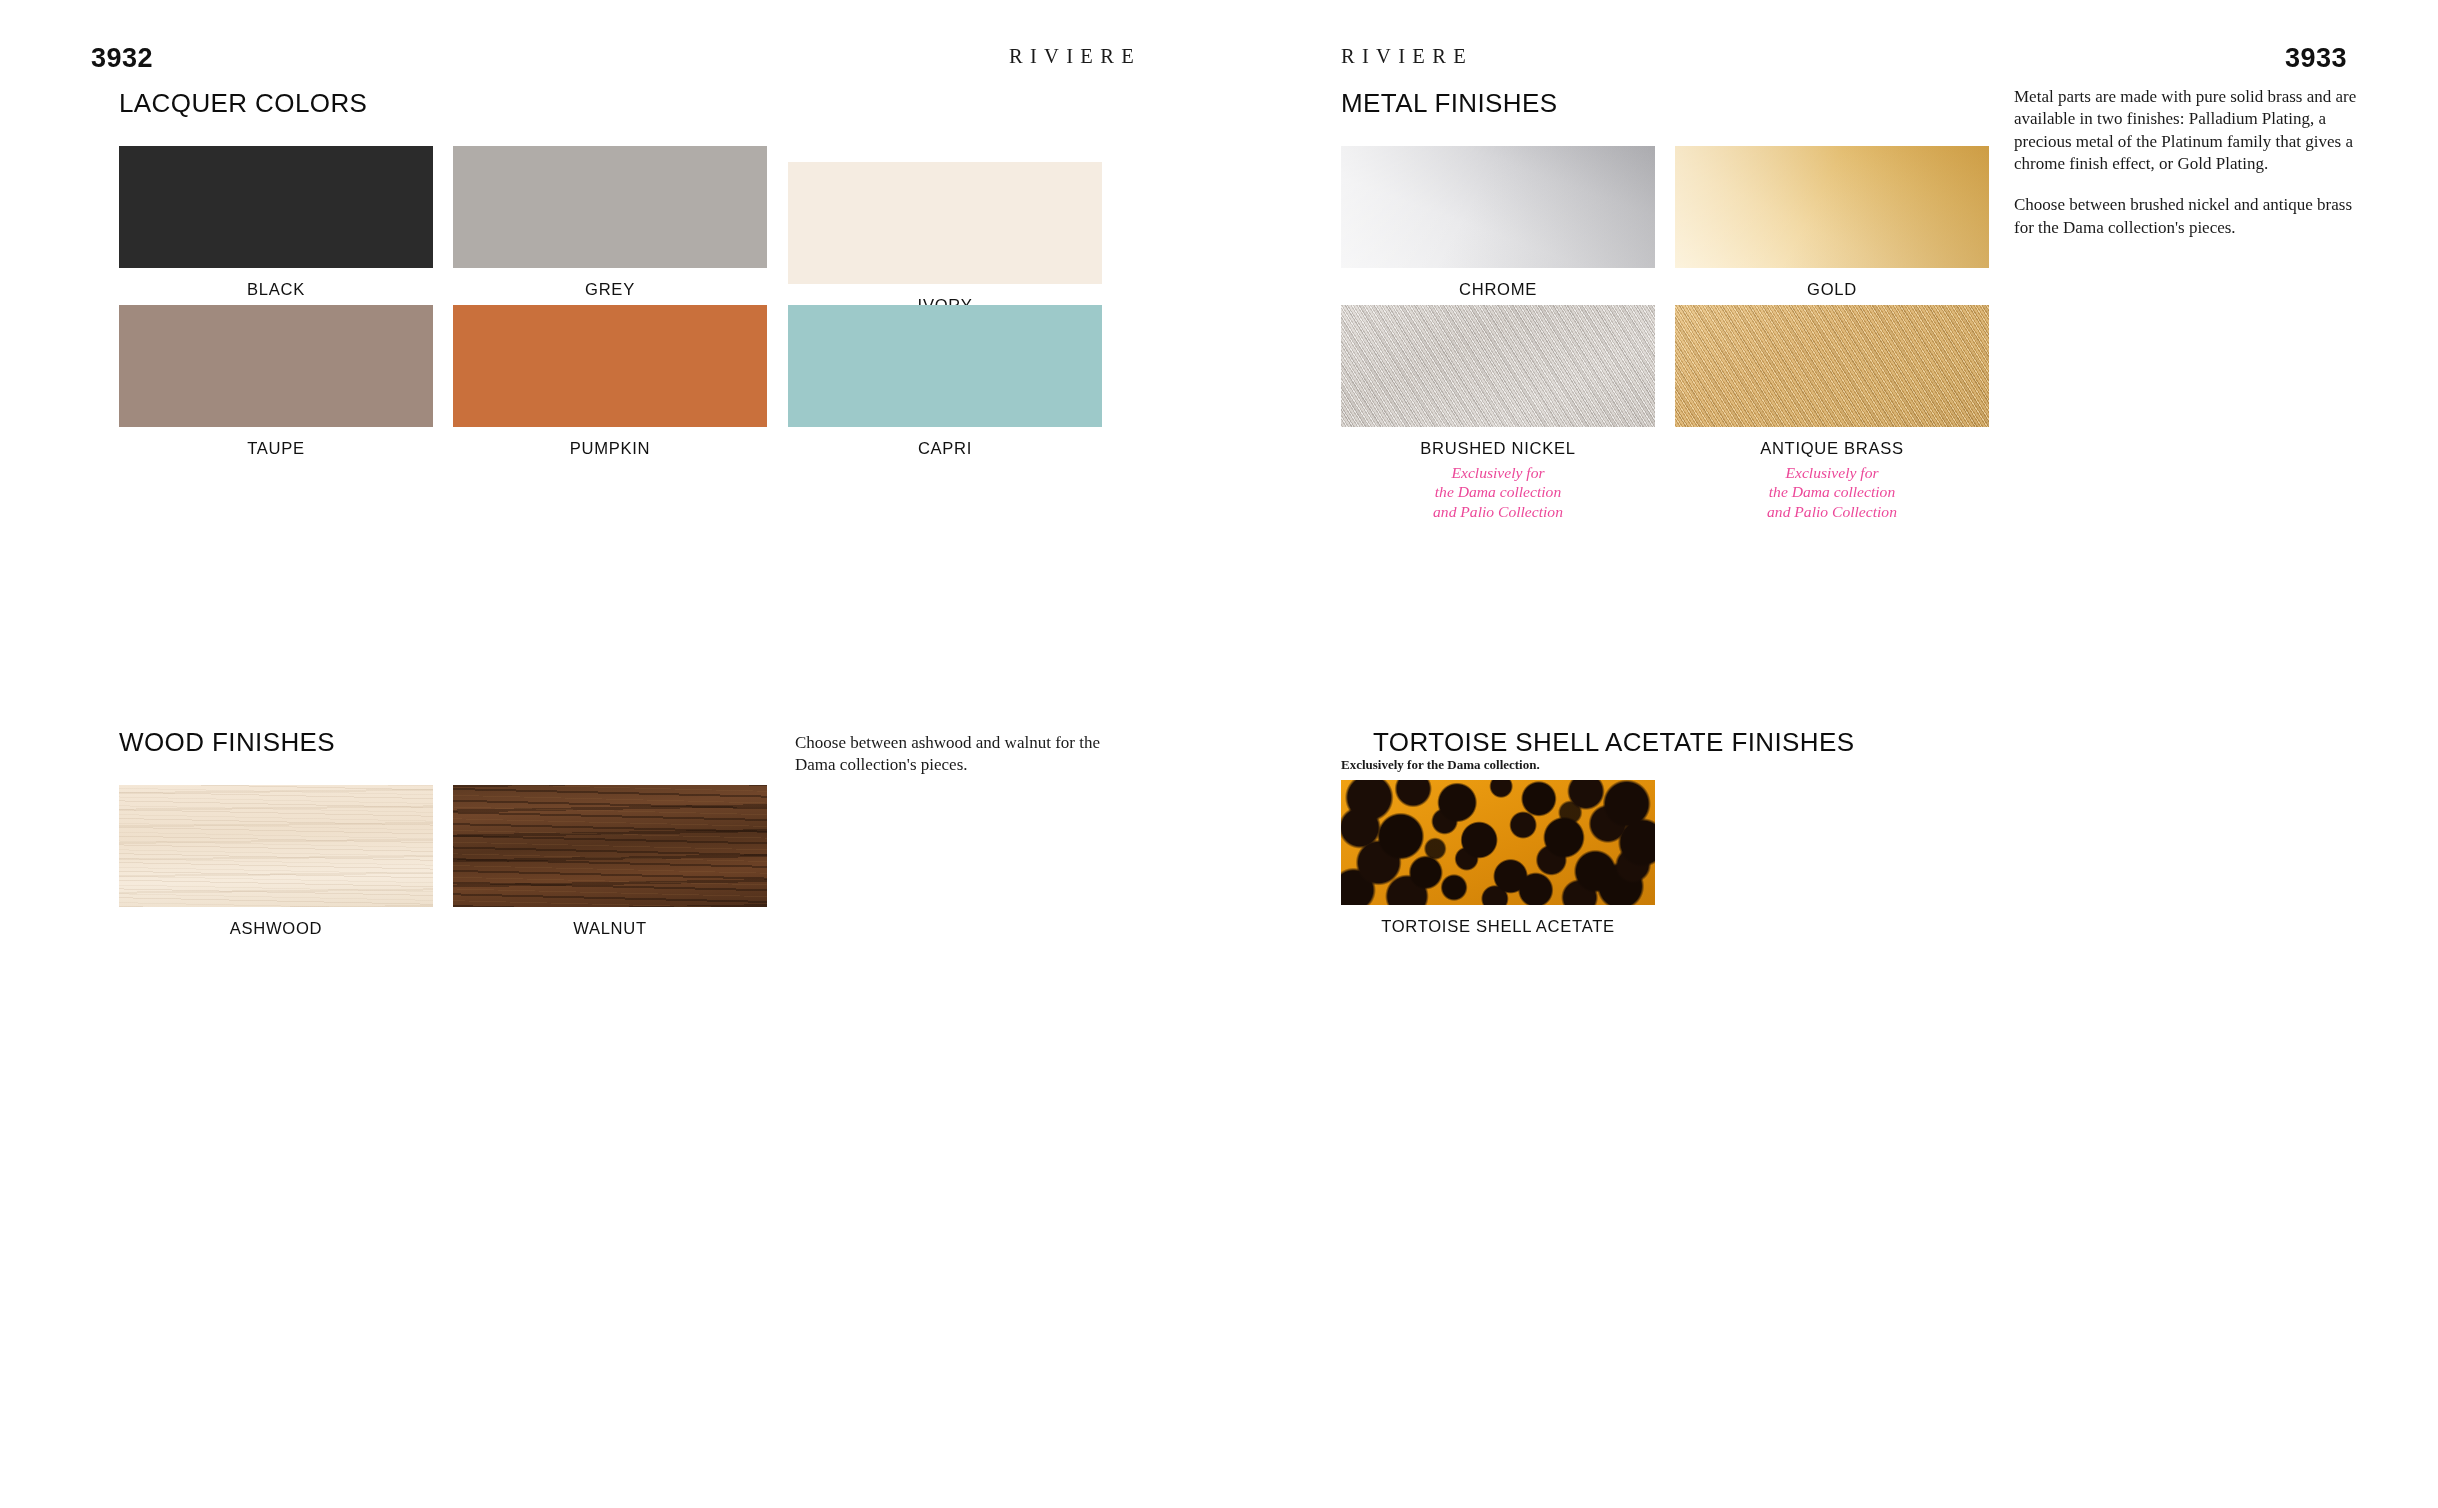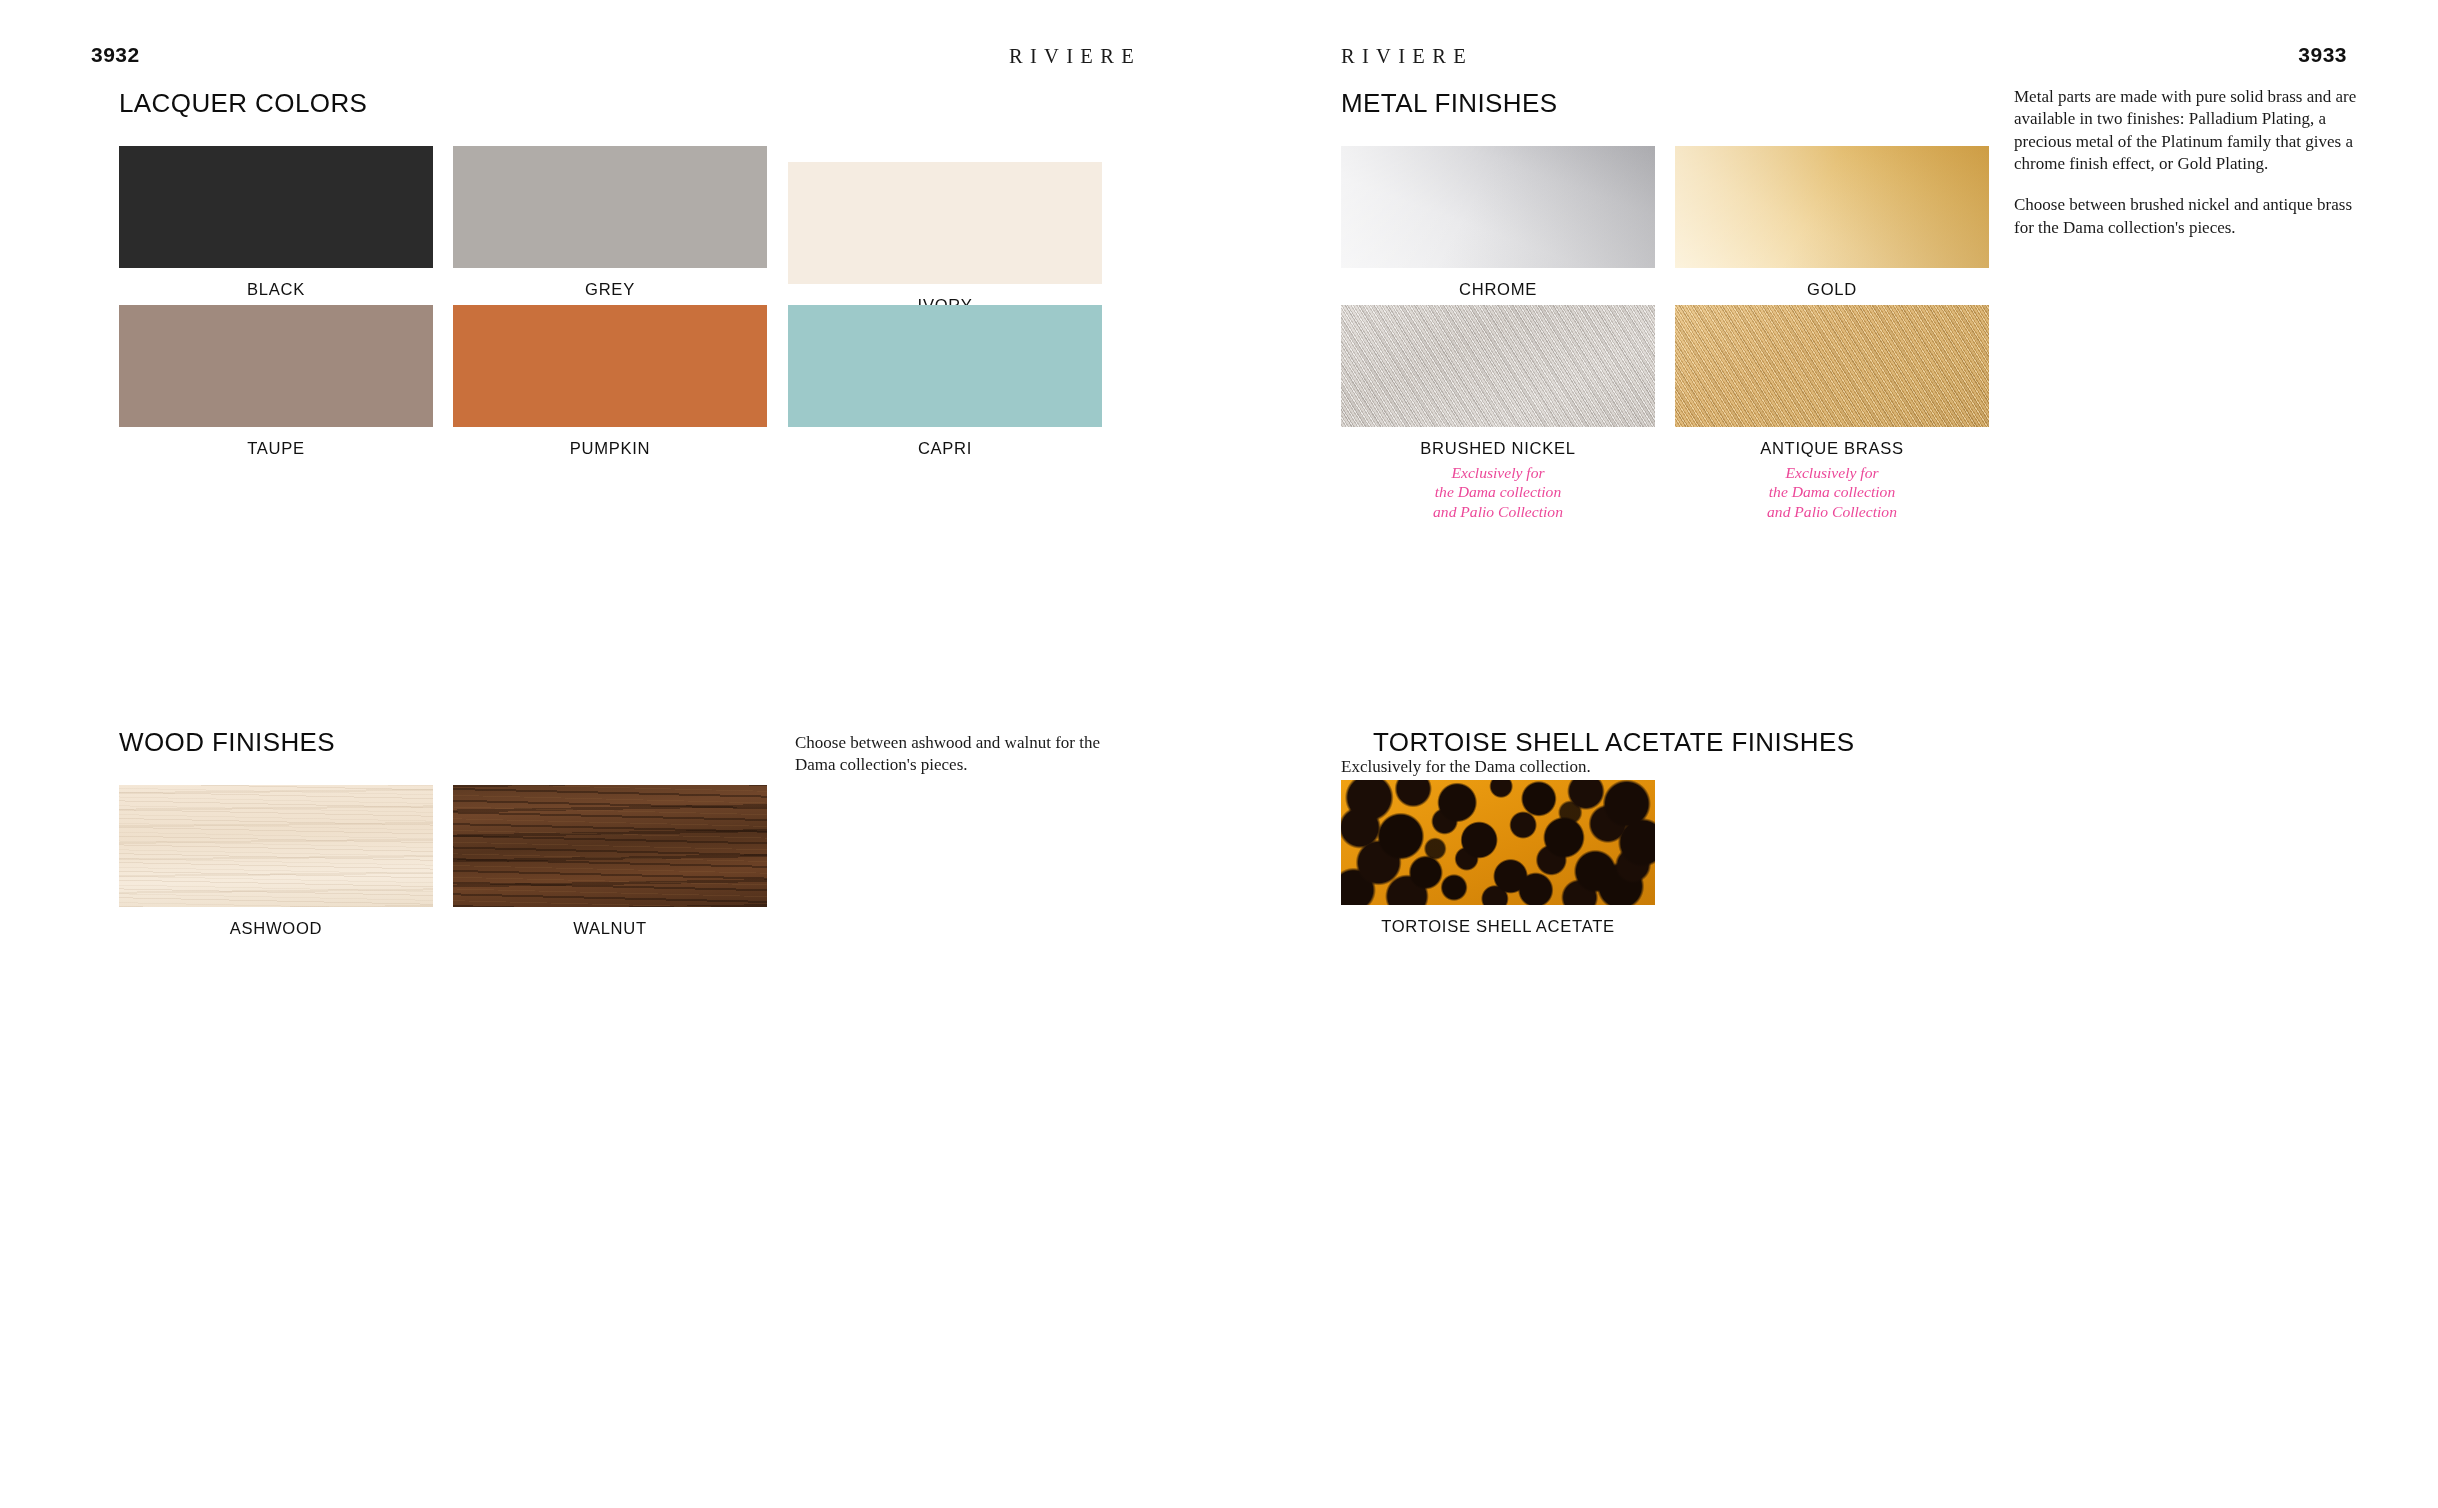--- a/index.html
+++ b/index.html
@@ -21,21 +21,21 @@
 
   .page { position: absolute; top: 0; height: 1509px; }
   .page-left  { left: 0;    width: 1307px; }
   .page-right { left: 1307px; width: 1131px; }
 
   
   .folio {
     position: absolute;
     top: 43px;
     font-family: "Liberation Sans", sans-serif;
-    font-size: 21px;
+    font-size: 27px;
     font-weight: 600;
     letter-spacing: 0.5px;
     color: #111;
   }
   .folio-left  { left: 91px; }
   .folio-right { right: 91px; }
 
   .brandmark {
     position: absolute;
     top: 45px;
@@ -54,23 +54,24 @@
     font-family: "Liberation Sans", sans-serif;
     font-size: 26px;
     font-weight: 400;
     letter-spacing: 0.4px;
     color: #0d0d0d;
     white-space: nowrap;
   }
   .sect-sub {
     position: absolute;
     font-family: "Liberation Serif", serif;
-    font-size: 17px;
+    font-size: 13px;
     color: #1a1a1a;
     white-space: nowrap;
+    font-weight: bold;
   }
 
   
   .swatch-wrap { position: absolute; }
   .swatch {
     width: 314px;
     height: 122px;
     display: block;
     background: #ccc;
   }

